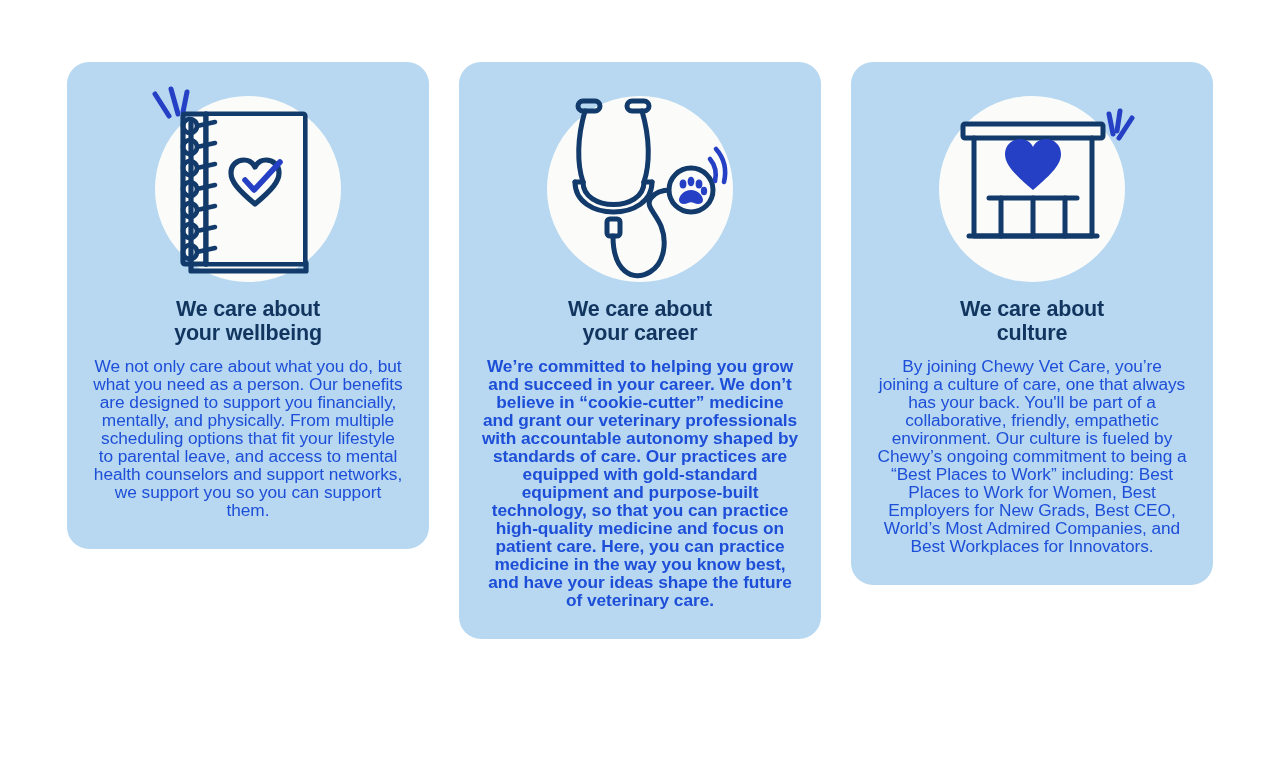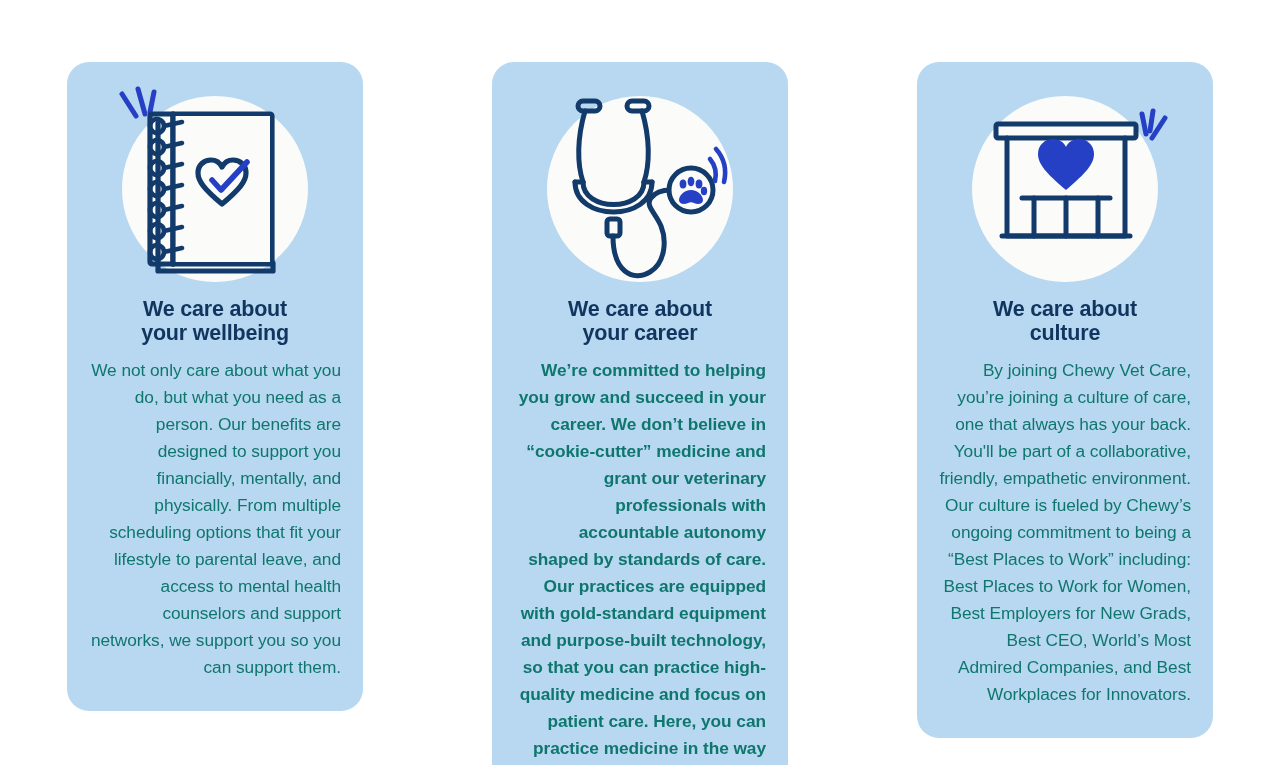--- a/index.html
+++ b/index.html
@@ -26,21 +26,21 @@
     position: absolute;
     left: 67px;
     top: 62px;
     width: 1146px;
     display: flex;
     justify-content: space-between;
     align-items: flex-start;
   }
 
   .card {
-    width: 296px;
+    width: 362px;
     background: #b7d8f0;
     border-radius: 22px;
     box-sizing: border-box;
     padding: 24px 22px 30px 22px;
     display: flex;
     flex-direction: column;
     align-items: center;
   }
 
   .icon-wrap {
@@ -76,24 +76,24 @@
     font-size: 21.5px;
     line-height: 24px;
     font-weight: bold;
     text-align: center;
     letter-spacing: -0.2px;
     margin: 0 0 12px 0;
     white-space: pre-line;
   }
 
   .card-body {
-    color: #0f766e;
+    color: #1d4ed8;
     font-size: 17.3px;
-    line-height: 27px;
-    text-align: right;
+    line-height: 18px;
+    text-align: center;
     margin: 0;
     letter-spacing: -0.05px;
   }
 
   
   .card.wide .card-body { max-width: 318px; font-weight: bold; }
   .card .card-body { max-width: 312px; }
 </style>
 </head>
 <body>

